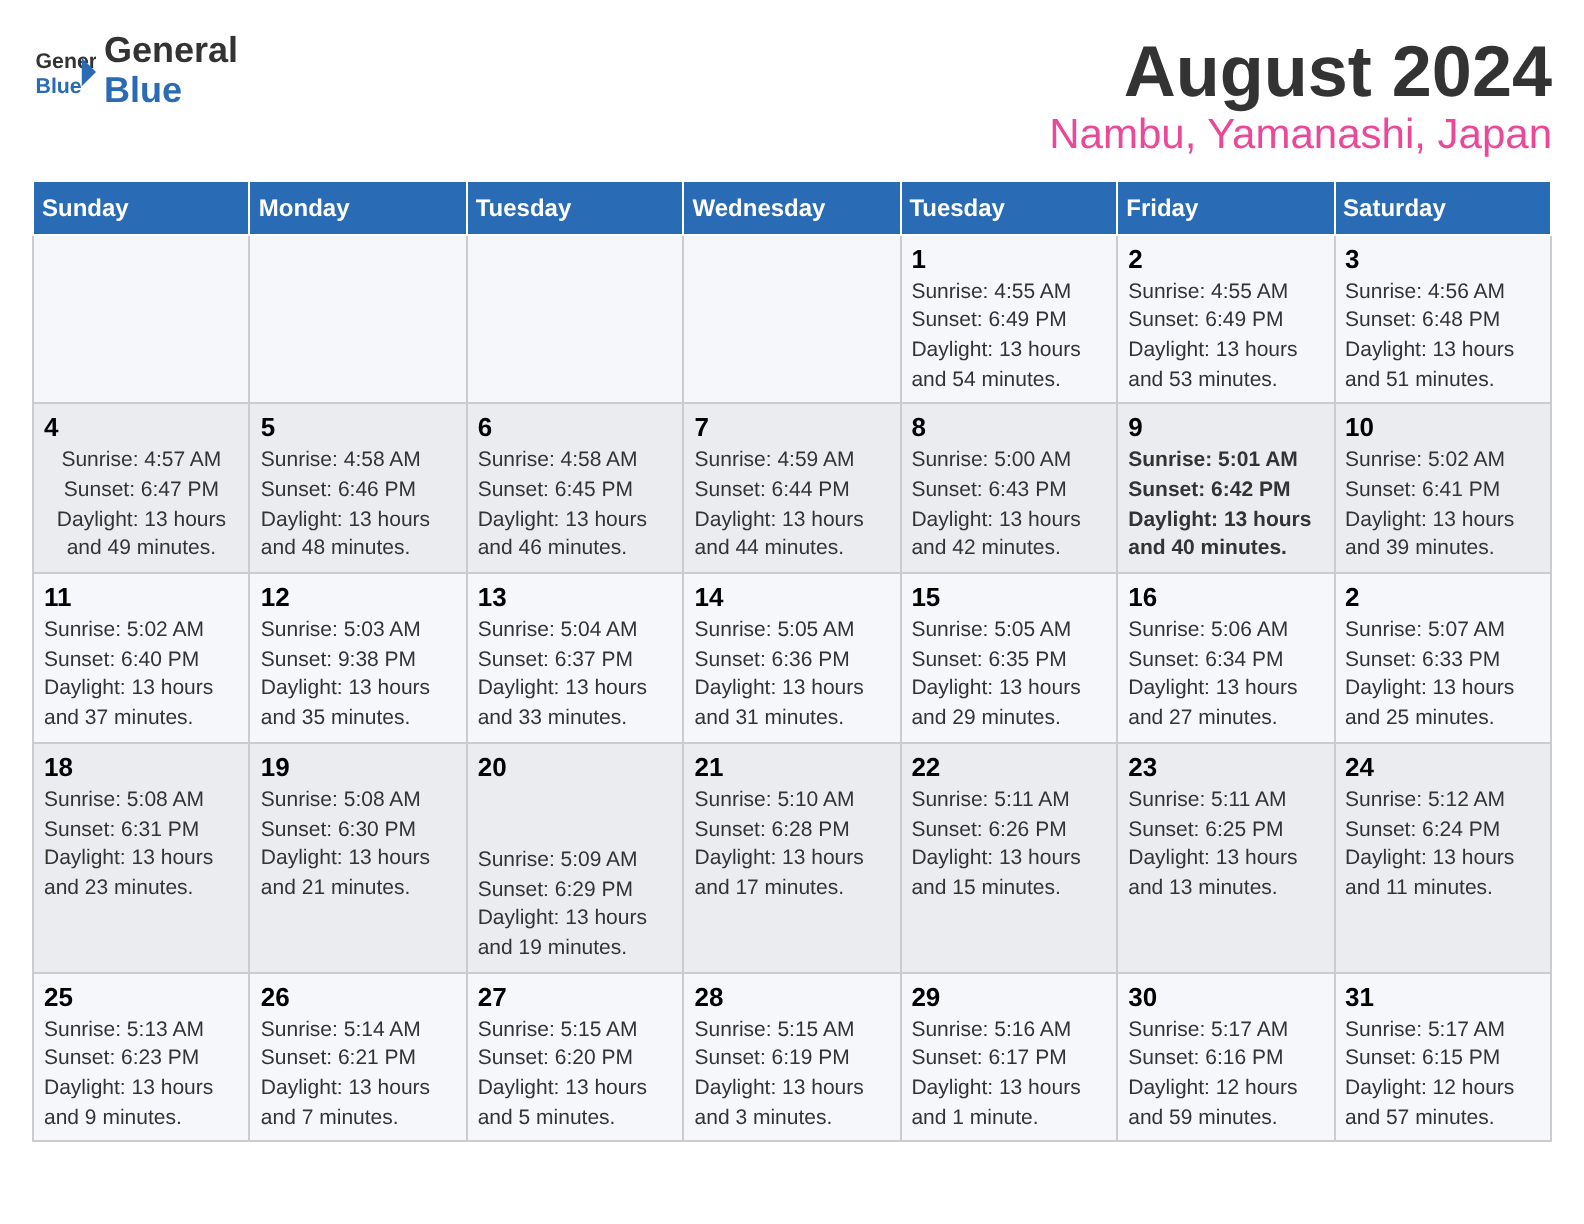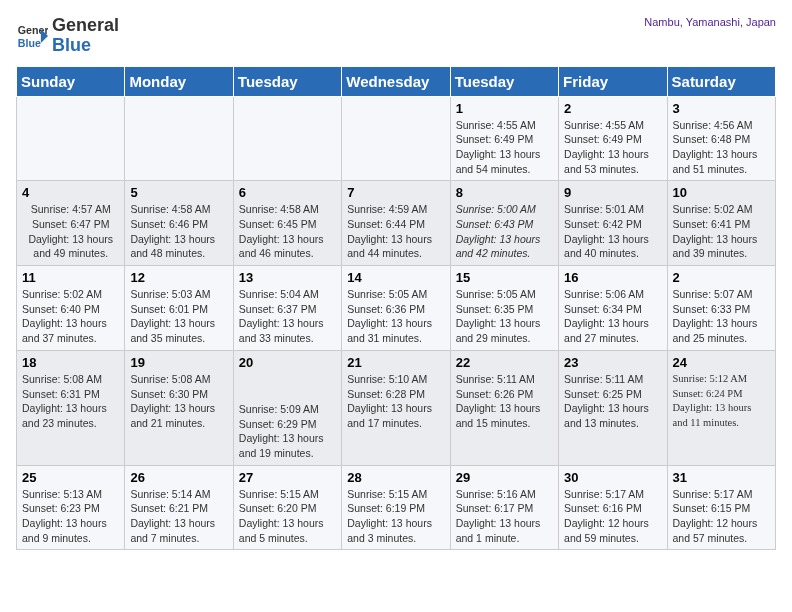--- a/index.html
+++ b/index.html
@@ -33,36 +33,36 @@
       height: 32px;
     }
     .title-block { text-align: right; }
     .main-title {
       font-size: 36px;
       font-weight: bold;
       color: #333;
       line-height: 1.1;
     }
     .subtitle {
-      font-size: 11px;
-      color: #4c1d95;
+      font-size: 21px;
+      color: #ec4899;
     }
     table {
       width: 100%;
       border-collapse: collapse;
       font-size: 11px;
     }
     thead tr {
       background-color: #2a6bb5;
       color: #fff;
     }
     thead th {
       padding: 6px 4px;
       text-align: left;
-      font-size: 15px;
+      font-size: 12px;
       font-weight: bold;
       border: 1px solid #fff;
     }
     tbody td {
       border: 1px solid #ccc;
       vertical-align: top;
       padding: 4px 5px;
       min-height: 70px;
       width: calc(100% / 7);
     }
@@ -93,20 +93,21 @@
       <polygon points="28,10 36,18 28,26" fill="#2a6bb5"></polygon>
     </svg>
     <div>
       <div class="logo-text">
         <span class="logo-general">General</span><br>
         <span class="logo-blue">Blue</span>
       </div>
     </div>
   </div>
   <div class="title-block">
+    <div class="main-title">August 2024</div>
     <div class="subtitle">Nambu, Yamanashi, Japan</div>
   </div>
 </div>
 
 <table>
   <thead>
     <tr>
     <th>Sunday</th>
         <th>Monday</th>
         <th>Tuesday</th>
@@ -168,28 +169,28 @@
         </td>
         <td>
           <span class="day-number">7</span>
           <div class="day-info" style="white-space: pre-line;">Sunrise: 4:59 AM
 Sunset: 6:44 PM
 Daylight: 13 hours
 and 44 minutes.</div>
         </td>
         <td>
           <span class="day-number">8</span>
-          <div class="day-info" style="white-space: pre-line; font-style: italic;">Sunrise: 5:00 AM
+          <div class="day-info" style="white-space: pre-line;">Sunrise: 5:00 AM
 Sunset: 6:43 PM
 Daylight: 13 hours
 and 42 minutes.</div>
         </td>
         <td>
           <span class="day-number">9</span>
-          <div class="day-info" style="white-space: pre-line;">Sunrise: 5:01 AM
+          <div class="day-info" style="white-space: pre-line; font-weight: bold;">Sunrise: 5:01 AM
 Sunset: 6:42 PM
 Daylight: 13 hours
 and 40 minutes.</div>
         </td>
         <td>
           <span class="day-number">10</span>
           <div class="day-info" style="white-space: pre-line;">Sunrise: 5:02 AM
 Sunset: 6:41 PM
 Daylight: 13 hours
 and 39 minutes.</div>
@@ -199,21 +200,21 @@
         <td>
           <span class="day-number">11</span>
           <div class="day-info" style="white-space: pre-line;">Sunrise: 5:02 AM
 Sunset: 6:40 PM
 Daylight: 13 hours
 and 37 minutes.</div>
         </td>
         <td>
           <span class="day-number">12</span>
           <div class="day-info" style="white-space: pre-line;">Sunrise: 5:03 AM
-Sunset: 6:01 PM
+Sunset: 9:38 PM
 Daylight: 13 hours
 and 35 minutes.</div>
         </td>
         <td>
           <span class="day-number">13</span>
           <div class="day-info" style="white-space: pre-line;">Sunrise: 5:04 AM
 Sunset: 6:37 PM
 Daylight: 13 hours
 and 33 minutes.</div>
         </td>
@@ -284,21 +285,21 @@
         </td>
         <td>
           <span class="day-number">23</span>
           <div class="day-info" style="white-space: pre-line;">Sunrise: 5:11 AM
 Sunset: 6:25 PM
 Daylight: 13 hours
 and 13 minutes.</div>
         </td>
         <td>
           <span class="day-number">24</span>
-          <div class="day-info" style="white-space: pre-line; font-family: Liberation Serif, serif;">Sunrise: 5:12 AM
+          <div class="day-info" style="white-space: pre-line;">Sunrise: 5:12 AM
 Sunset: 6:24 PM
 Daylight: 13 hours
 and 11 minutes.</div>
         </td>
       </tr>
       <tr>
         <td>
           <span class="day-number">25</span>
           <div class="day-info" style="white-space: pre-line;">Sunrise: 5:13 AM
 Sunset: 6:23 PM

